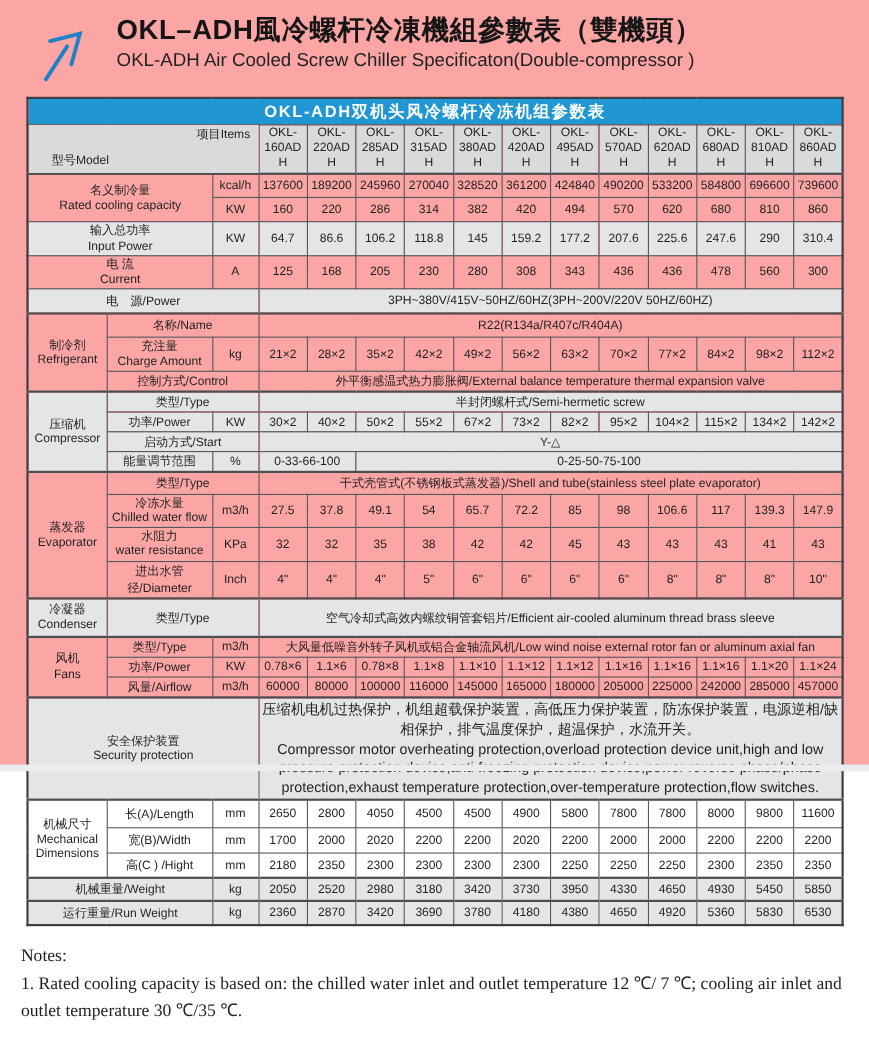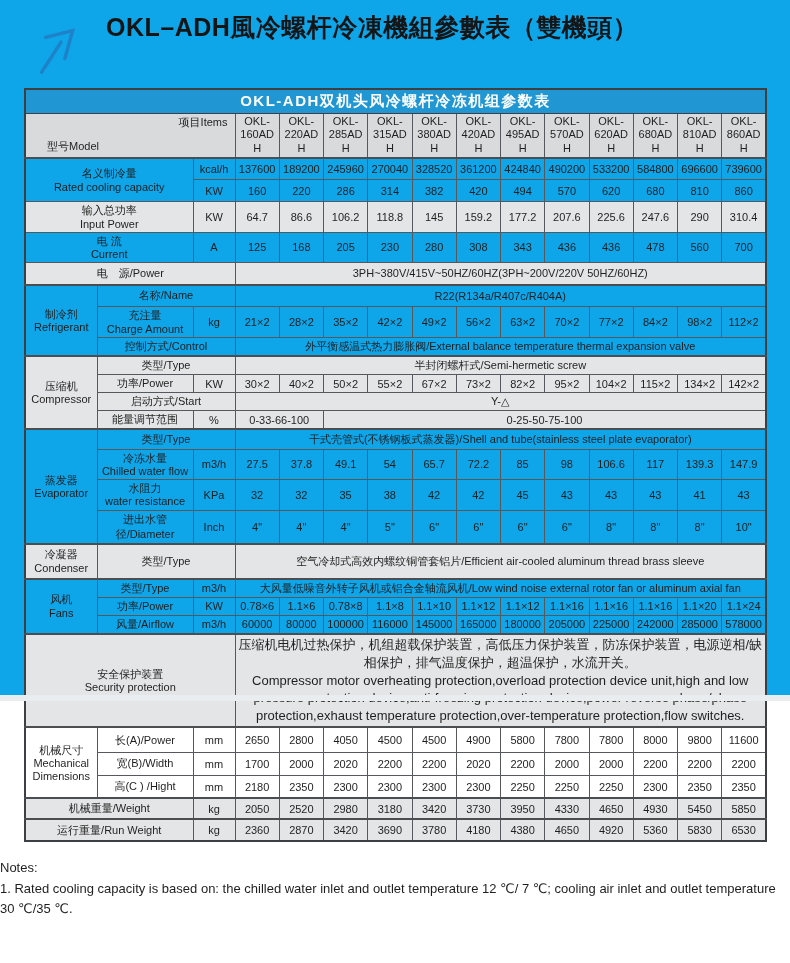--- a/index.html
+++ b/index.html
@@ -1,18 +1,18 @@
 <!DOCTYPE html>
 <html><head>
 <meta charset="utf-8">
 <style>
   * { margin:0; padding:0; box-sizing:border-box; }
   html,body { background:#fff; }
   body { width:790px; height:963px; font-family:"Liberation Sans","DejaVu Sans",sans-serif; color:#1f1f1f; overflow:hidden; }
-  .page { width:790px; height:701px; position:relative; background:#0ea5e9; }
+  .page { width:790px; height:701px; position:relative; background:#fca5a5; }
 
   
   .hdr { display:flex; align-items:flex-start; padding:12px 0 0 32px; }
   .hdr .arrow { width:58px; height:62px; flex:0 0 auto; margin-top:4px; }
   .hdr .titles { margin-left:16px; }
   .hdr h1 { font-size:25px; font-weight:700; color:#151515; letter-spacing:0.5px; line-height:1.25; }
   .hdr h2 { font-size:17px; font-weight:400; color:#222; margin-top:2px; }
 
   
   table.spec { border-collapse:collapse; table-layout:fixed; width:743px; margin:10px 0 0 24px; border:2px solid #3c4043; }
@@ -41,35 +41,36 @@
   
   .h16{height:16px}.h17{height:17px}.h18{height:18px}.h19{height:19px}.h20{height:20px}
   .h21{height:21px}.h22{height:22px}.h23{height:23px}.h24{height:24px}.h25{height:25px}
   .h27{height:27px}.h28{height:28px}.h30{height:30px}.h35{height:35px}.h78{height:78px}
 
   
   .notes { margin-top:16px; }
   .notes-cn { margin-left:30px; font-size:11px; line-height:1.55; color:#1f1f1f; }
   .notes-cn div { margin-left:16px; }
   .notes-cn div.first { margin-left:0; }
-  .notes-en { margin-left:0; margin-top:1px; font-size:13px; line-height:1.55; }
+  .notes-en { margin-left:19px; margin-top:1px; font-size:16px; line-height:1.55;font-family:Liberation Serif, serif; }
   .bottom-strip { position:absolute; left:0; bottom:0; width:790px; height:6px; background:#e9edf0; }
 </style>
 </head>
 <body>
 
 <div class="page">
 
   <div class="hdr">
     <svg class="arrow" viewBox="0 0 60 64">
       <path d="M10 58 L30 27" stroke="#1e82c8" stroke-width="3.6" fill="none" stroke-linecap="round"></path>
       <path d="M14 22 L42 15 L34 44" stroke="#1e82c8" stroke-width="3.6" fill="none" stroke-linejoin="miter" stroke-linecap="round"></path>
     </svg>
     <div class="titles">
       <h1>OKL–ADH風冷螺杆冷凍機組參數表（雙機頭）</h1>
+      <h2>OKL-ADH Air Cooled Screw Chiller Specificaton(Double-compressor )</h2>
     </div>
   </div>
 
   <table class="spec">
     <colgroup>
       <col class="ca">
         <col class="cb">
         <col class="cc">
       <col>
         <col>
@@ -174,21 +175,21 @@
           <td class="v">168</td>
           <td class="v">205</td>
           <td class="v">230</td>
           <td class="v">280</td>
           <td class="v">308</td>
           <td class="v">343</td>
           <td class="v">436</td>
           <td class="v">436</td>
           <td class="v">478</td>
           <td class="v">560</td>
-          <td class="v">700</td>
+          <td class="v">300</td>
         </tr>
 
       <tr class="g h22">
         <td colspan="3">电　源/Power</td>
         <td colspan="12" class="v dstart">3PH~380V/415V~50HZ/60HZ(3PH~200V/220V  50HZ/60HZ)</td>
       </tr>
 
       <tr class="sect h22">
         <td rowspan="3" class="sec-cell">
           <span class="cn">制冷剂</span>
@@ -360,40 +361,40 @@
           <td class="v">80000</td>
           <td class="v">100000</td>
           <td class="v">116000</td>
           <td class="v">145000</td>
           <td class="v">165000</td>
           <td class="v">180000</td>
           <td class="v">205000</td>
           <td class="v">225000</td>
           <td class="v">242000</td>
           <td class="v">285000</td>
-          <td class="v">578000</td>
+          <td class="v">457000</td>
         </tr>
 
       <tr class="g sect h78">
         <td colspan="3">
           <span class="cn">安全保护装置</span>
           <span class="en">Security protection</span>
         </td>
         <td colspan="12" class="ltxt dstart">
           <span class="cn sec-txt">压缩机电机过热保护，机组超载保护装置，高低压力保护装置，防冻保护装置，电源逆相/缺相保护，排气温度保护，超温保护，水流开关。</span>
           <span class="en sec-txt">Compressor motor overheating protection,overload protection device unit,high and low pressure protection device,anti-freezing protection device,power reverse phase/phase protection,exhaust temperature protection,over-temperature protection,flow switches.</span>
         </td>
       </tr>
 
       <tr class="sect h25">
         <td rowspan="3" class="sec-cell">
           <span class="cn">机械尺寸</span>
           <span class="en">Mechanical Dimensions</span>
         </td>
-        <td>长(A)/Power</td>
+        <td>长(A)/Length</td>
         <td>mm</td>
       <td class="v first">2650</td>
           <td class="v">2800</td>
           <td class="v">4050</td>
           <td class="v">4500</td>
           <td class="v">4500</td>
           <td class="v">4900</td>
           <td class="v">5800</td>
           <td class="v">7800</td>
           <td class="v">7800</td>

